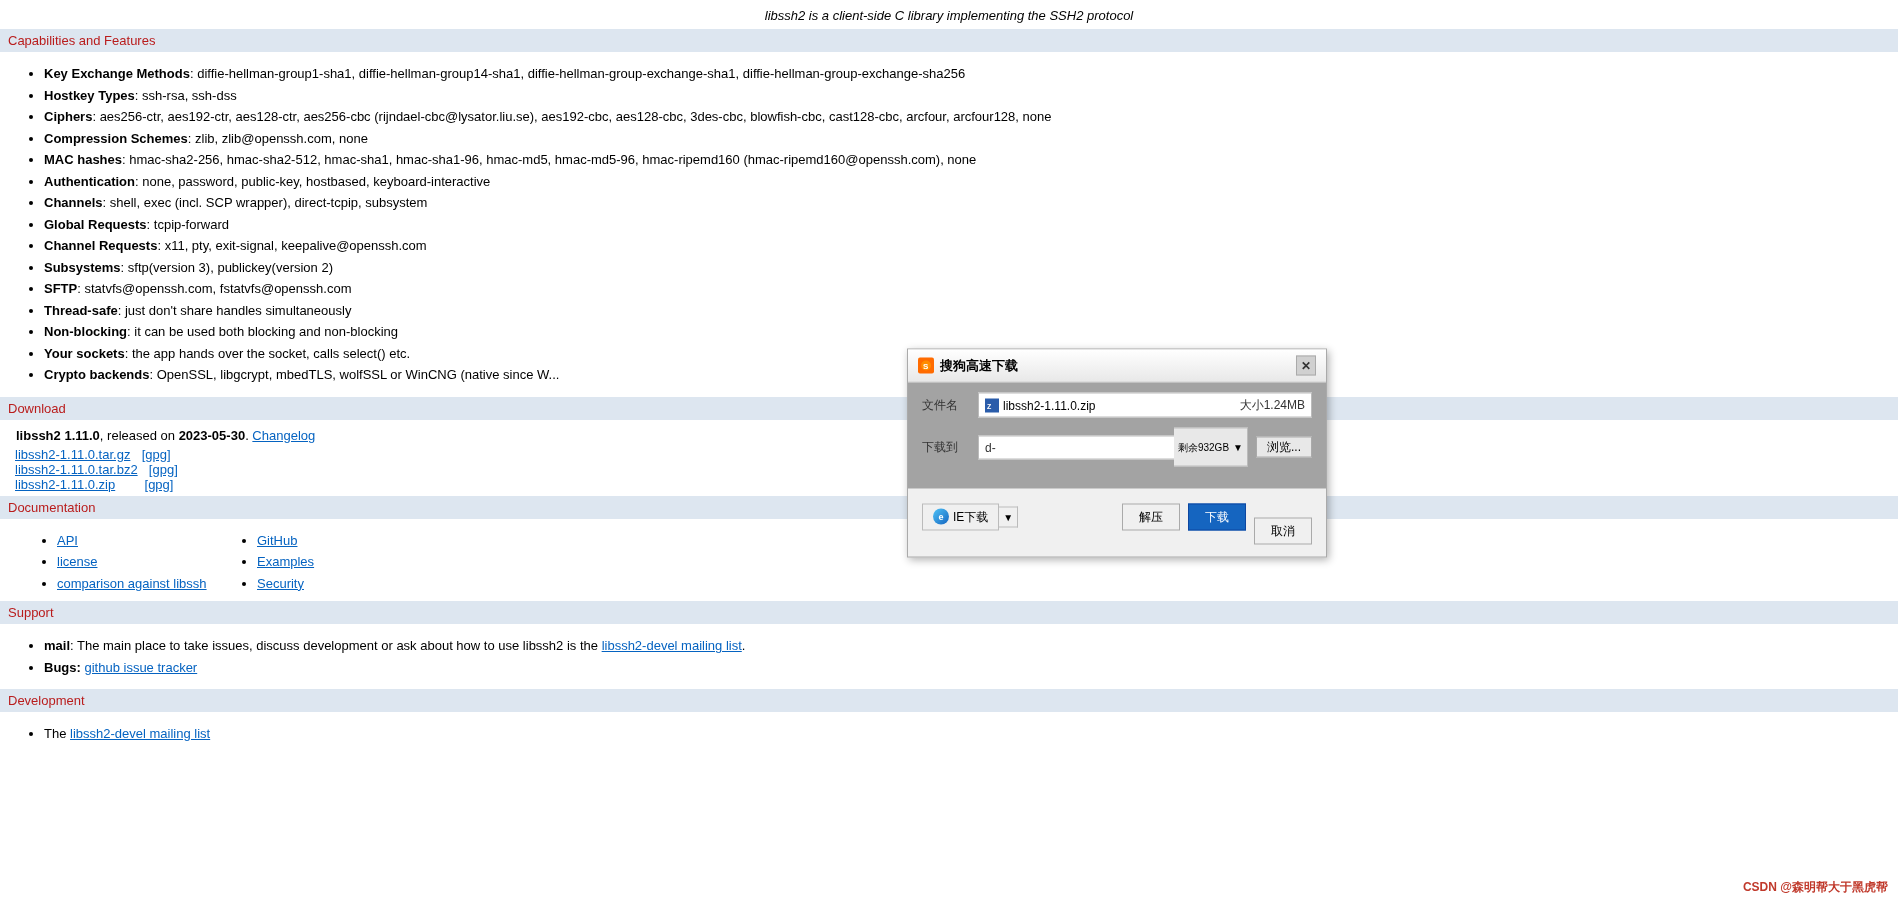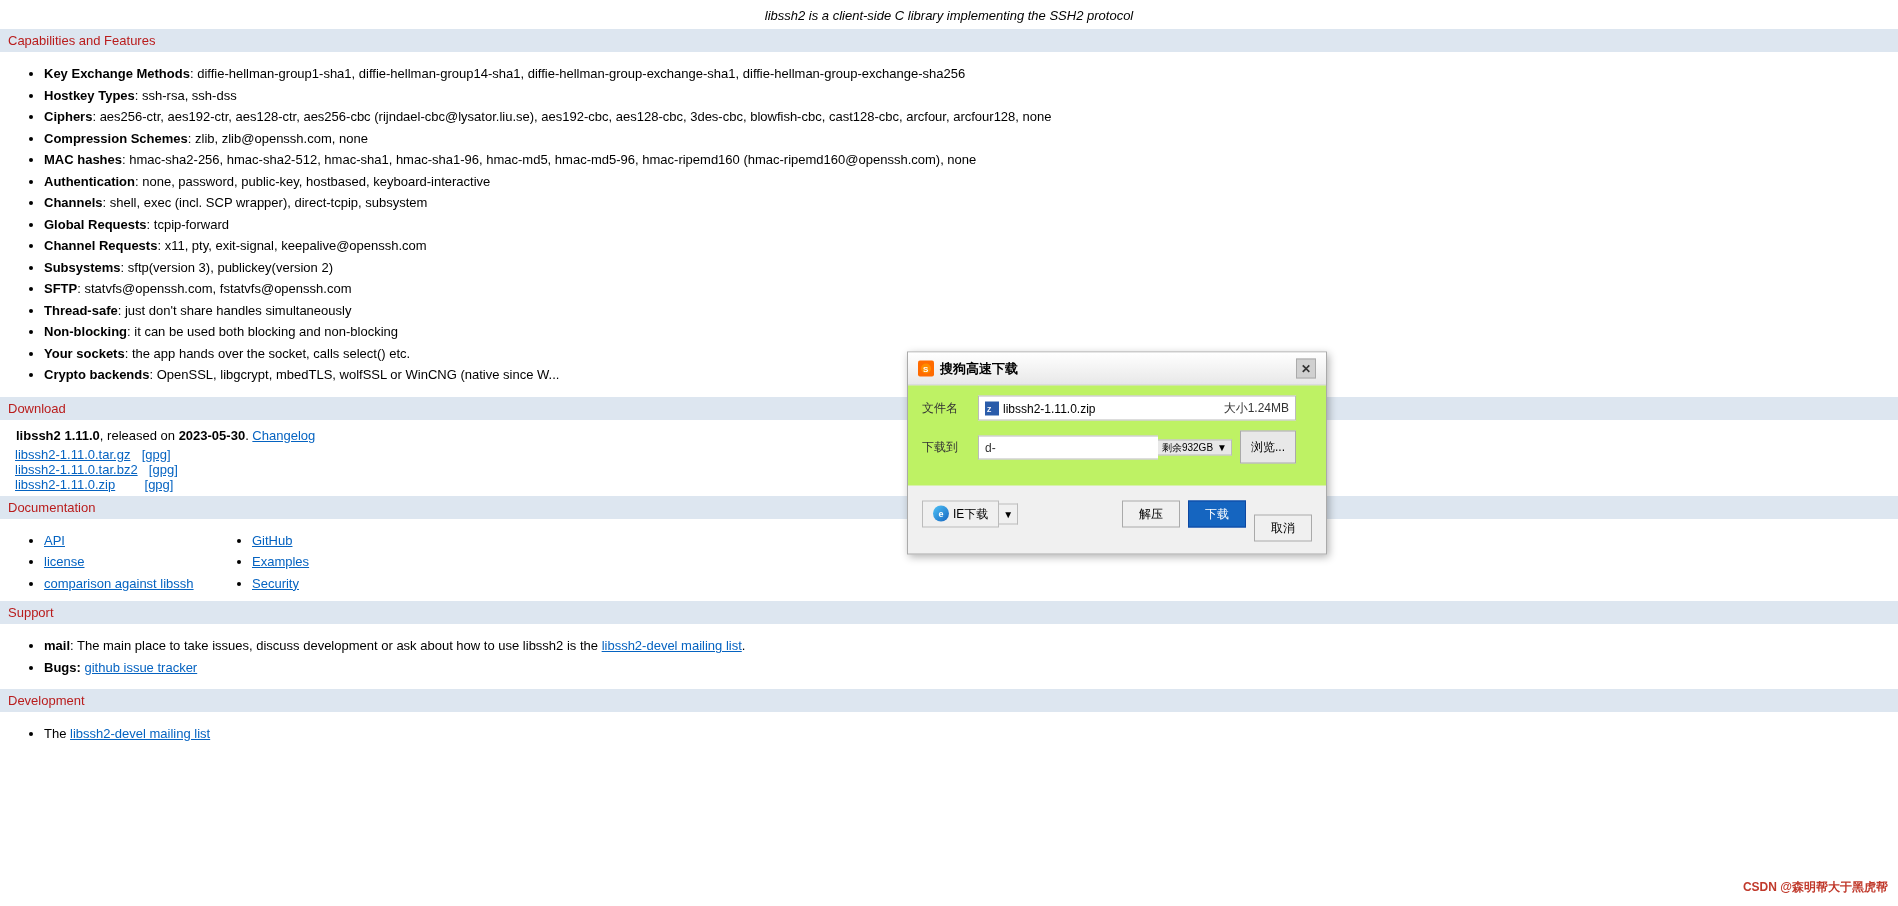--- a/index.html
+++ b/index.html
@@ -47,22 +47,22 @@
     }
     .download-links {
       padding: 0 0 4px 15px;
     }
     .download-links a {
       margin-right: 4px;
     }
     .doc-grid {
       display: grid;
       grid-template-columns: 200px 200px;
-      gap: 0 8px;
-      padding: 4px 16px;
+      gap: 0 0;
+      padding: 4px 29px;
     }
     .doc-col ul { list-style: disc; padding-left: 28px; }
     .watermark {
       position: fixed;
       bottom: 10px;
       right: 10px;
       font-size: 12px;
       color: #c0392b;
       font-weight: bold;
       z-index: 9999;
@@ -112,22 +112,22 @@
       background: #d0d0d0;
       border: 1px solid #aaa;
       display: flex;
       align-items: center;
       justify-content: center;
       cursor: pointer;
       font-size: 12px;
       color: #333;
     }
     .dialog-body {
-      padding: 10px 30px 12px 14px;
-      background: #bef264;
+      padding: 10px 14px 12px 14px;
+      background: #a3a3a3;
     }
     .dialog-row {
       display: flex;
       align-items: center;
       margin-bottom: 10px;
       gap: 8px;
     }
     .dialog-label {
       width: 48px;
       font-size: 12px;
@@ -176,33 +176,33 @@
       padding: 3px 6px;
       font-size: 12px;
       height: 24px;
       color: #333;
     }
     .dialog-path-dropdown {
       background: #e8e8e8;
       border: 1px solid #bbb;
       border-left: none;
       padding: 0 4px;
-      height: 16px;
+      height: 39px;
       display: flex;
       align-items: center;
       cursor: pointer;
       font-size: 10px;
     }
     .dialog-browse-btn {
       background: #e8e8e8;
       border: 1px solid #aaa;
       padding: 3px 10px;
       font-size: 12px;
       cursor: pointer;
-      height: 33px;
+      height: 21px;
       display: flex;
       align-items: center;
     }
     .dialog-footer {
       display: flex;
       align-items: center;
       padding: 0 14px 12px 14px;
       gap: 8px;
     }
     .dialog-ie-btn {

